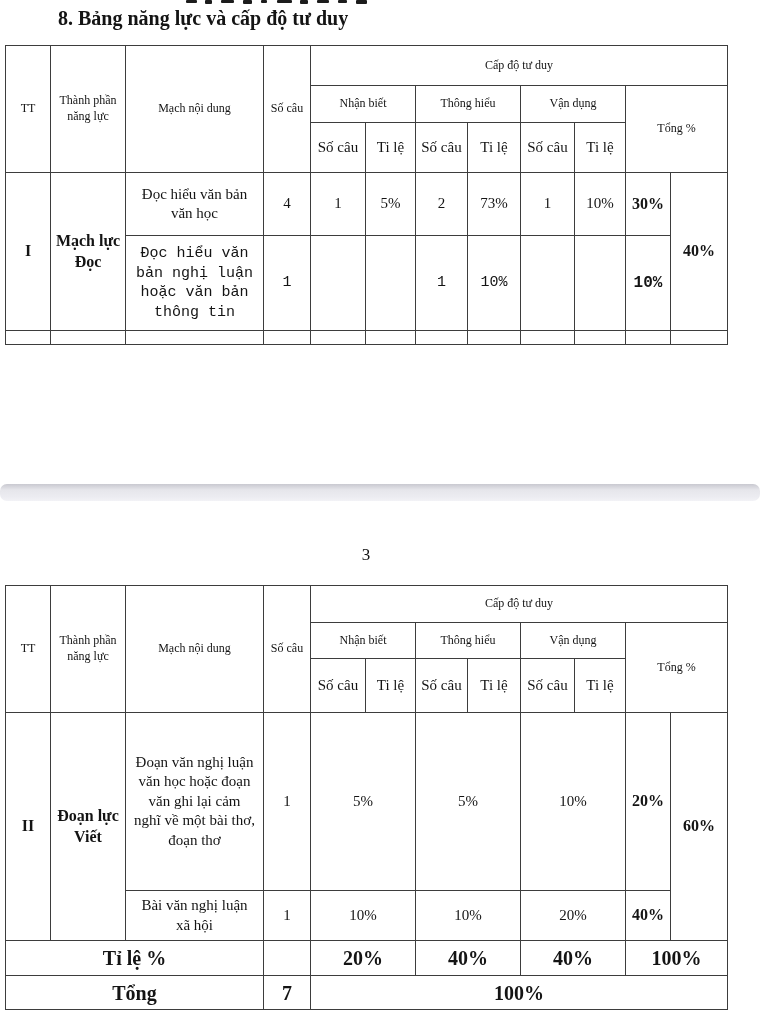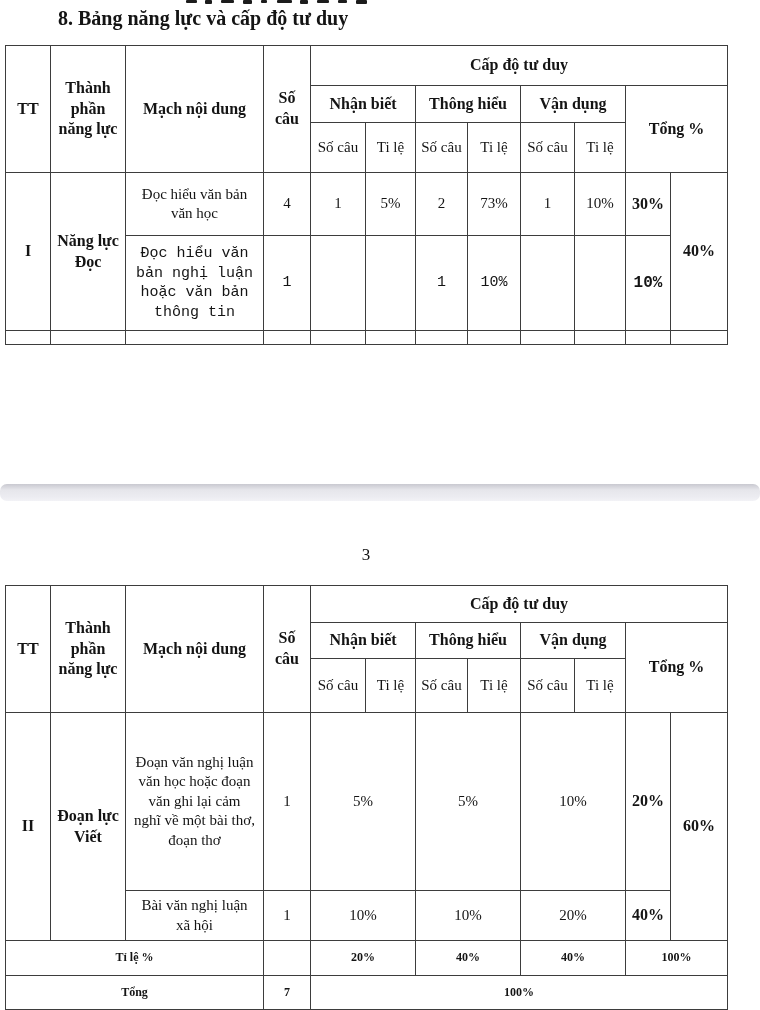--- a/index.html
+++ b/index.html
@@ -21,35 +21,35 @@
     border-collapse:collapse;table-layout:fixed;width:722px;
     position:absolute;left:5px;
   }
   #table1{top:45px;}
   #table2{top:585px;}
   .matrix td,.matrix th{
     border:1px solid #3d3d3d;text-align:center;vertical-align:middle;
     padding:0 4px;font-size:15px;font-weight:normal;line-height:1.3;
     overflow:hidden;
   }
-  .matrix th.main{font-weight:bold;font-size:16px;}
+  .matrix th.main{font-weight:normal;font-size:12px;}
   .matrix th.sub{font-weight:normal;font-size:15px;}
   .matrix td.b{font-weight:bold;font-size:16px;}
   .matrix td.content{padding:0 8px;margin-top:32px;}
 
   
   #table1 tr.hA{height:40px;} #table1 tr.hB{height:37px;} #table1 tr.hC{height:50px;}
   #table1 tr.r1{height:63px;} #table1 tr.r2{height:95px;font-family:Liberation Mono, monospace;}
   #table1 tr.thin{height:14px;} #table1 tr.thin td{padding:0;line-height:0;font-size:1px;}
 
   
   #table2 tr.hA{height:37px;} #table2 tr.hB{height:36px;} #table2 tr.hC{height:54px;}
   #table2 tr.r1{height:178px;} #table2 tr.r2{height:50px;}
   #table2 tr.f1{height:35px;} #table2 tr.f2{height:34px;}
-  #table2 tr.f1 td, #table2 tr.f2 td{font-weight:bold;font-size:12px;}
+  #table2 tr.f1 td, #table2 tr.f2 td{font-weight:bold;font-size:20px;}
   #table2 td.plain{font-weight:normal;font-size:15px;}
 
   .page-separator{
     position:absolute;top:484px;left:0;width:760px;height:17px;
     background:linear-gradient(#c9c9d0,#e6e6eb 35%,#ececf1 75%,#f2f2f6);
     border-radius:7px;
   }
   .page-number{
     position:absolute;top:545px;left:5px;width:722px;
     text-align:center;font-size:17px;
@@ -105,21 +105,21 @@
   <tr class="hC">
     <th class="sub">Số câu</th>
     <th class="sub">Ti lệ</th>
     <th class="sub">Số câu</th>
     <th class="sub">Ti lệ</th>
     <th class="sub">Số câu</th>
     <th class="sub">Ti lệ</th>
   </tr>
   <tr class="r1">
     <td class="b" rowspan="2">I</td>
-    <td class="b" rowspan="2">Năng lực Đọc</td>
+    <td class="b" rowspan="2">Mạch lực Đọc</td>
     <td class="content">Đọc hiểu văn bản văn học</td>
     <td>4</td>
     <td>1</td>
     <td>5%</td>
     <td>2</td>
     <td>73%</td>
     <td>1</td>
     <td>10%</td>
     <td class="b">30%</td>
     <td class="b" rowspan="2">40%</td>

